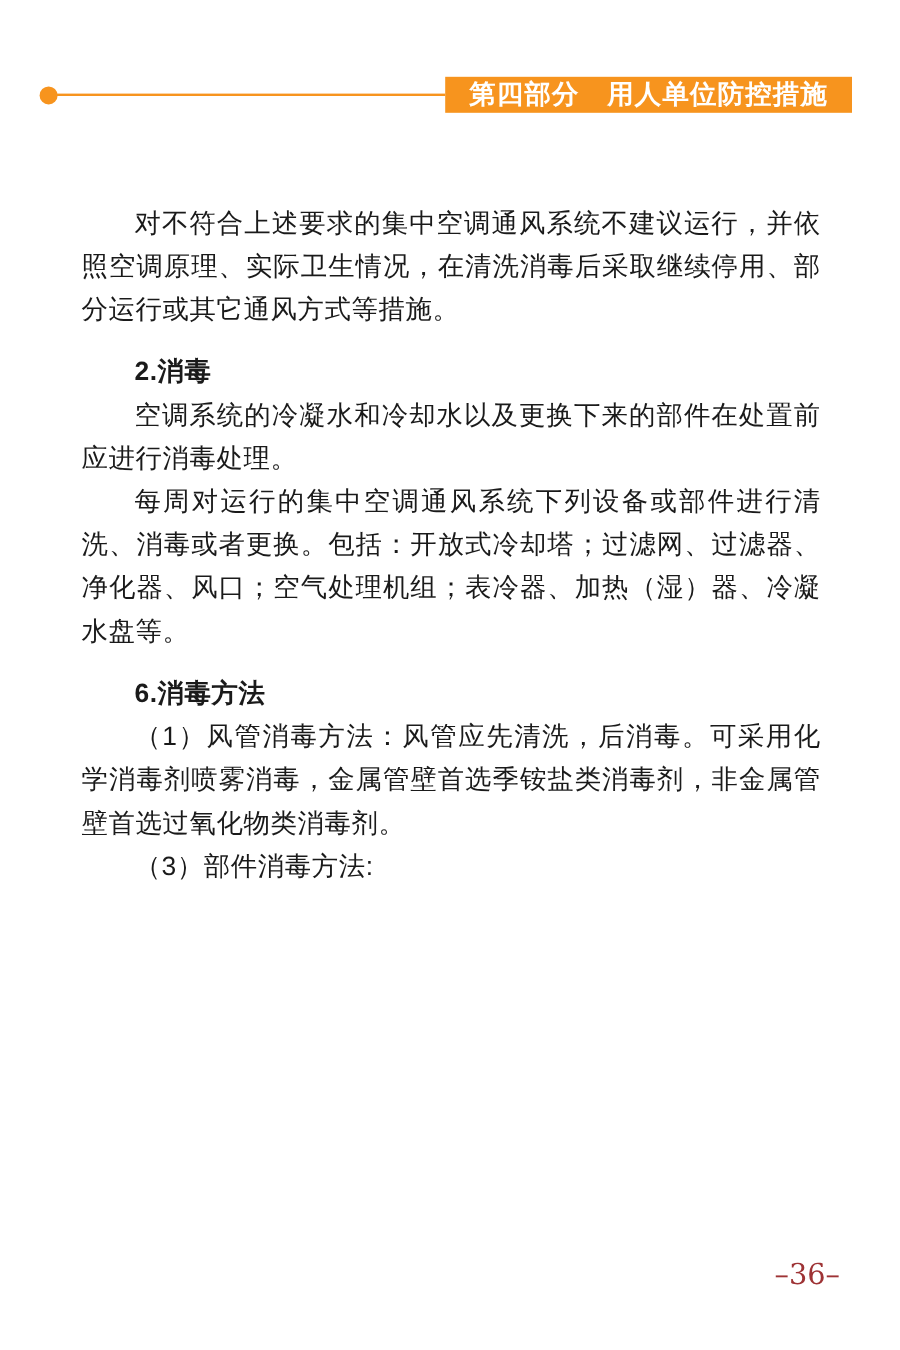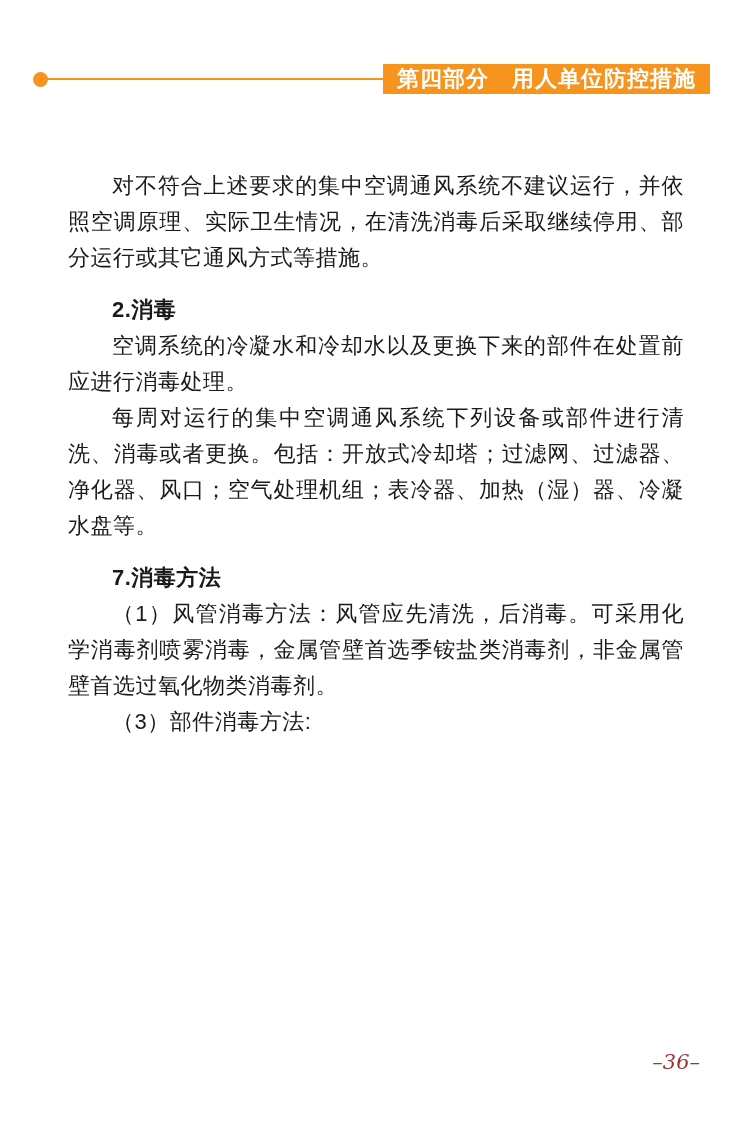--- a/index.html
+++ b/index.html
@@ -39,21 +39,21 @@
     margin-left: -2px;
   }
   .header-banner {
     flex: 0 0 auto;
     background: var(--accent);
     color: #ffffff;
     font-weight: bold;
     font-size: 22px;
     line-height: 30px;
     height: 30px;
-    padding: 0 14px;
+    padding: 0 20px;
     letter-spacing: 1px;
     white-space: nowrap;
   }
 
   
   .doc-body {
     position: absolute;
     top: 168px;
     left: 68px;
     width: 616px;
@@ -71,38 +71,37 @@
     font-weight: bold;
     margin-top: 16px;
   }
 
   
   .page-number {
     position: absolute;
     top: 1051px;
     right: 50px;
     font-family: "DejaVu Serif", "Liberation Serif", serif;
-    font-style: italic;
-    font-size: 21px;
+    font-size: 24px;
     line-height: 22px;
     color: var(--pagenum);
   }
 </style>
 </head>
 <body>
 
 <div class="header-strip">
   <div class="header-dot"></div>
   <div class="header-rule"></div>
   <div class="header-banner">第四部分　用人单位防控措施</div>
 </div>
 
 <div class="doc-body">
   <p class="para">对不符合上述要求的集中空调通风系统不建议运行，并依照空调原理、实际卫生情况，在清洗消毒后采取继续停用、部分运行或其它通风方式等措施。</p>
   <p class="heading">2.消毒</p>
   <p class="para">空调系统的冷凝水和冷却水以及更换下来的部件在处置前应进行消毒处理。</p>
   <p class="para">每周对运行的集中空调通风系统下列设备或部件进行清洗、消毒或者更换。包括：开放式冷却塔；过滤网、过滤器、净化器、风口；空气处理机组；表冷器、加热（湿）器、冷凝水盘等。</p>
-  <p class="heading">7.消毒方法</p>
+  <p class="heading">6.消毒方法</p>
   <p class="para">（1）风管消毒方法：风管应先清洗，后消毒。可采用化学消毒剂喷雾消毒，金属管壁首选季铵盐类消毒剂，非金属管壁首选过氧化物类消毒剂。</p>
   <p class="para">（3）部件消毒方法:</p>
 </div>
 
 <div class="page-number">–36–</div>
 
 </body></html>

